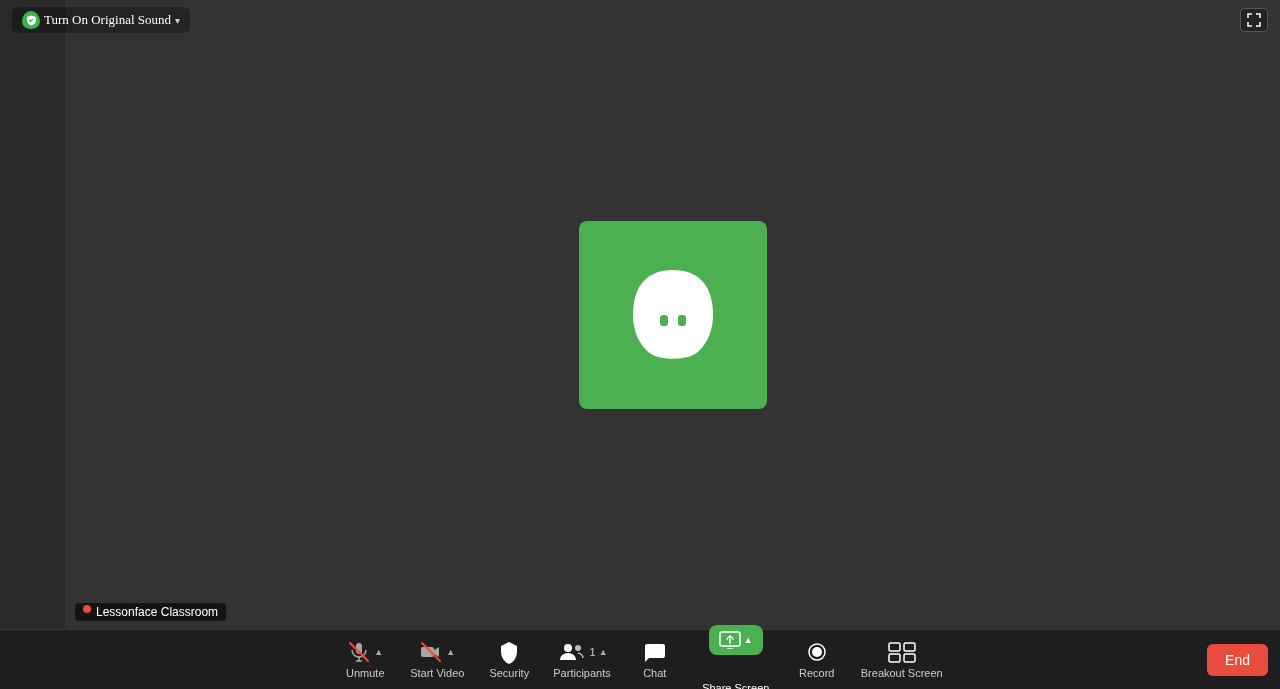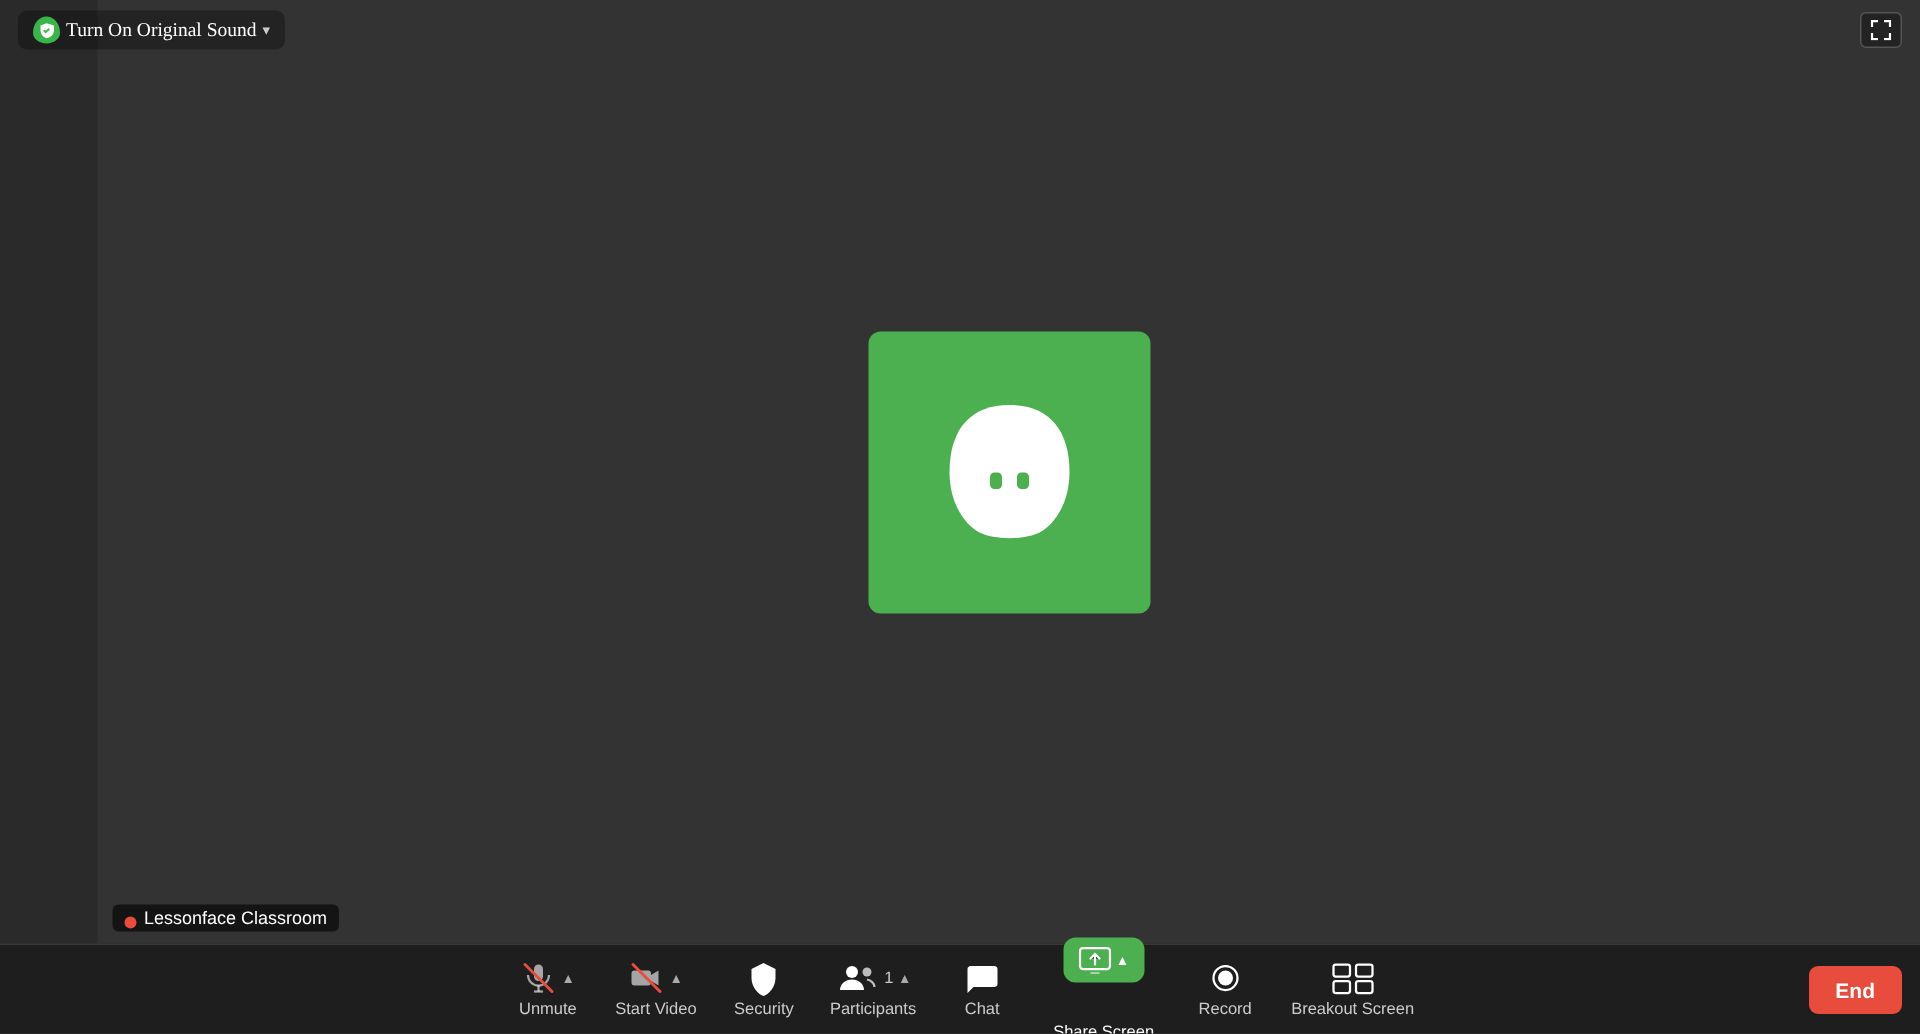--- a/index.html
+++ b/index.html
@@ -166,36 +166,36 @@
 
     .end-btn {
       position: absolute;
       right: 12px;
       background: #e74c3c;
       color: white;
       border: none;
       border-radius: 6px;
       padding: 8px 18px;
       font-size: 14px;
-      font-weight: 700;
+      font-weight: 400;
       cursor: pointer;
     }
 
     
     .name-tag {
       position: absolute;
       bottom: 68px;
       left: 75px;
       background: rgba(0,0,0,0.6);
       color: #fff;
       font-size: 12px;
       padding: 2px 8px;
       border-radius: 4px;
       display: flex;
-      align-items: flex-end;
+      align-items: flex-start;
       gap: 5px;
     }
 
     .name-tag-dot {
       width: 8px;
       height: 8px;
       background: #e74c3c;
       border-radius: 50%;
     }
 

